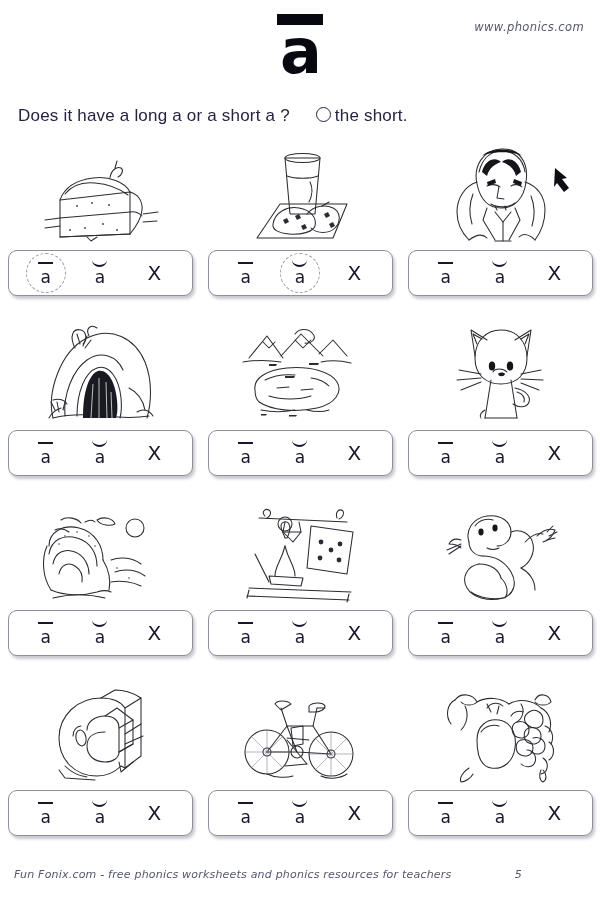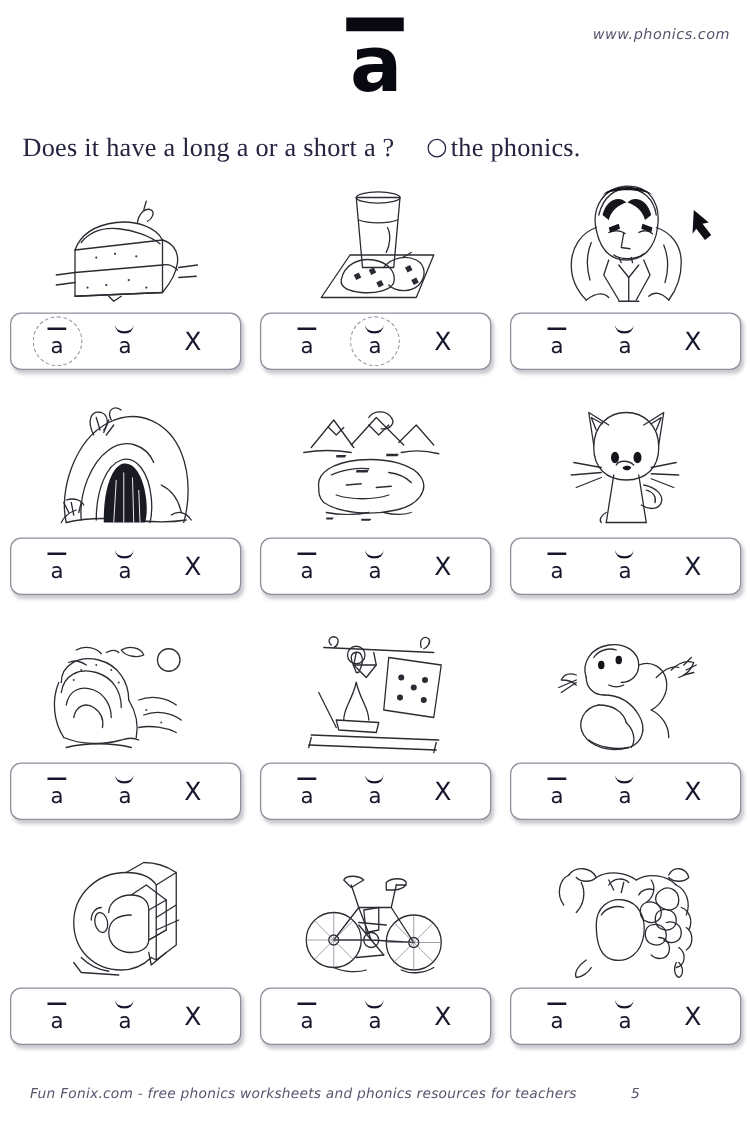--- a/index.html
+++ b/index.html
@@ -61,22 +61,22 @@
     position: absolute;
     top: 106px;
     left: 0;
     right: 0;
     display: flex;
     align-items: baseline;
     padding-left: 18px;
     gap: 26px;
   }
   .instruction-text {
-    font-family: Liberation Serif, serif;
-    font-size: 21px;
+    font-family: Liberation Sans, sans-serif;
+    font-size: 17px;
     font-weight: 300;
     letter-spacing: 0.2px;
     color: #242440;
     white-space: nowrap;
   }
   #instruction-circle-cue {
     display: inline-block;
     width: 13px;
     height: 13px;
     border: 1.4px solid #242440;
@@ -185,21 +185,21 @@
   }
 
   
   #worksheet-footer {
     position: absolute;
     bottom: 22px;
     left: 0;
     width: 536px;
     display: flex;
     align-items: baseline;
-    padding: 0 24px;
+    padding: 0 14px;
     box-sizing: border-box;
     font-family: "DejaVu Sans", sans-serif;
     font-size: 11px;
     font-style: italic;
     color: #55566d;
     letter-spacing: 0.2px;
     justify-content: space-between;
   }
   #footer-credit { white-space: nowrap; }
   #footer-spacer { flex: 1; }
@@ -224,21 +224,21 @@
 
   <div id="title-letter-wrap">
     <div id="title-macron"></div>
     <div id="title-letter">a</div>
   </div>
 </div>
 
 <div id="instruction-row">
   <div class="instruction-text">Does it have a long a or a short a ?</div>
   <div class="instruction-text">
-    <span id="instruction-circle-cue"></span><span>the phonics.</span>
+    <span id="instruction-circle-cue"></span><span>the short.</span>
   </div>
 </div>
 
 <div id="problem-grid">
 
   <div class="problem-row">
 
     <div class="problem-cell">
       <div class="picture-area">
         <svg width="150" height="105" viewBox="0 0 150 105">

